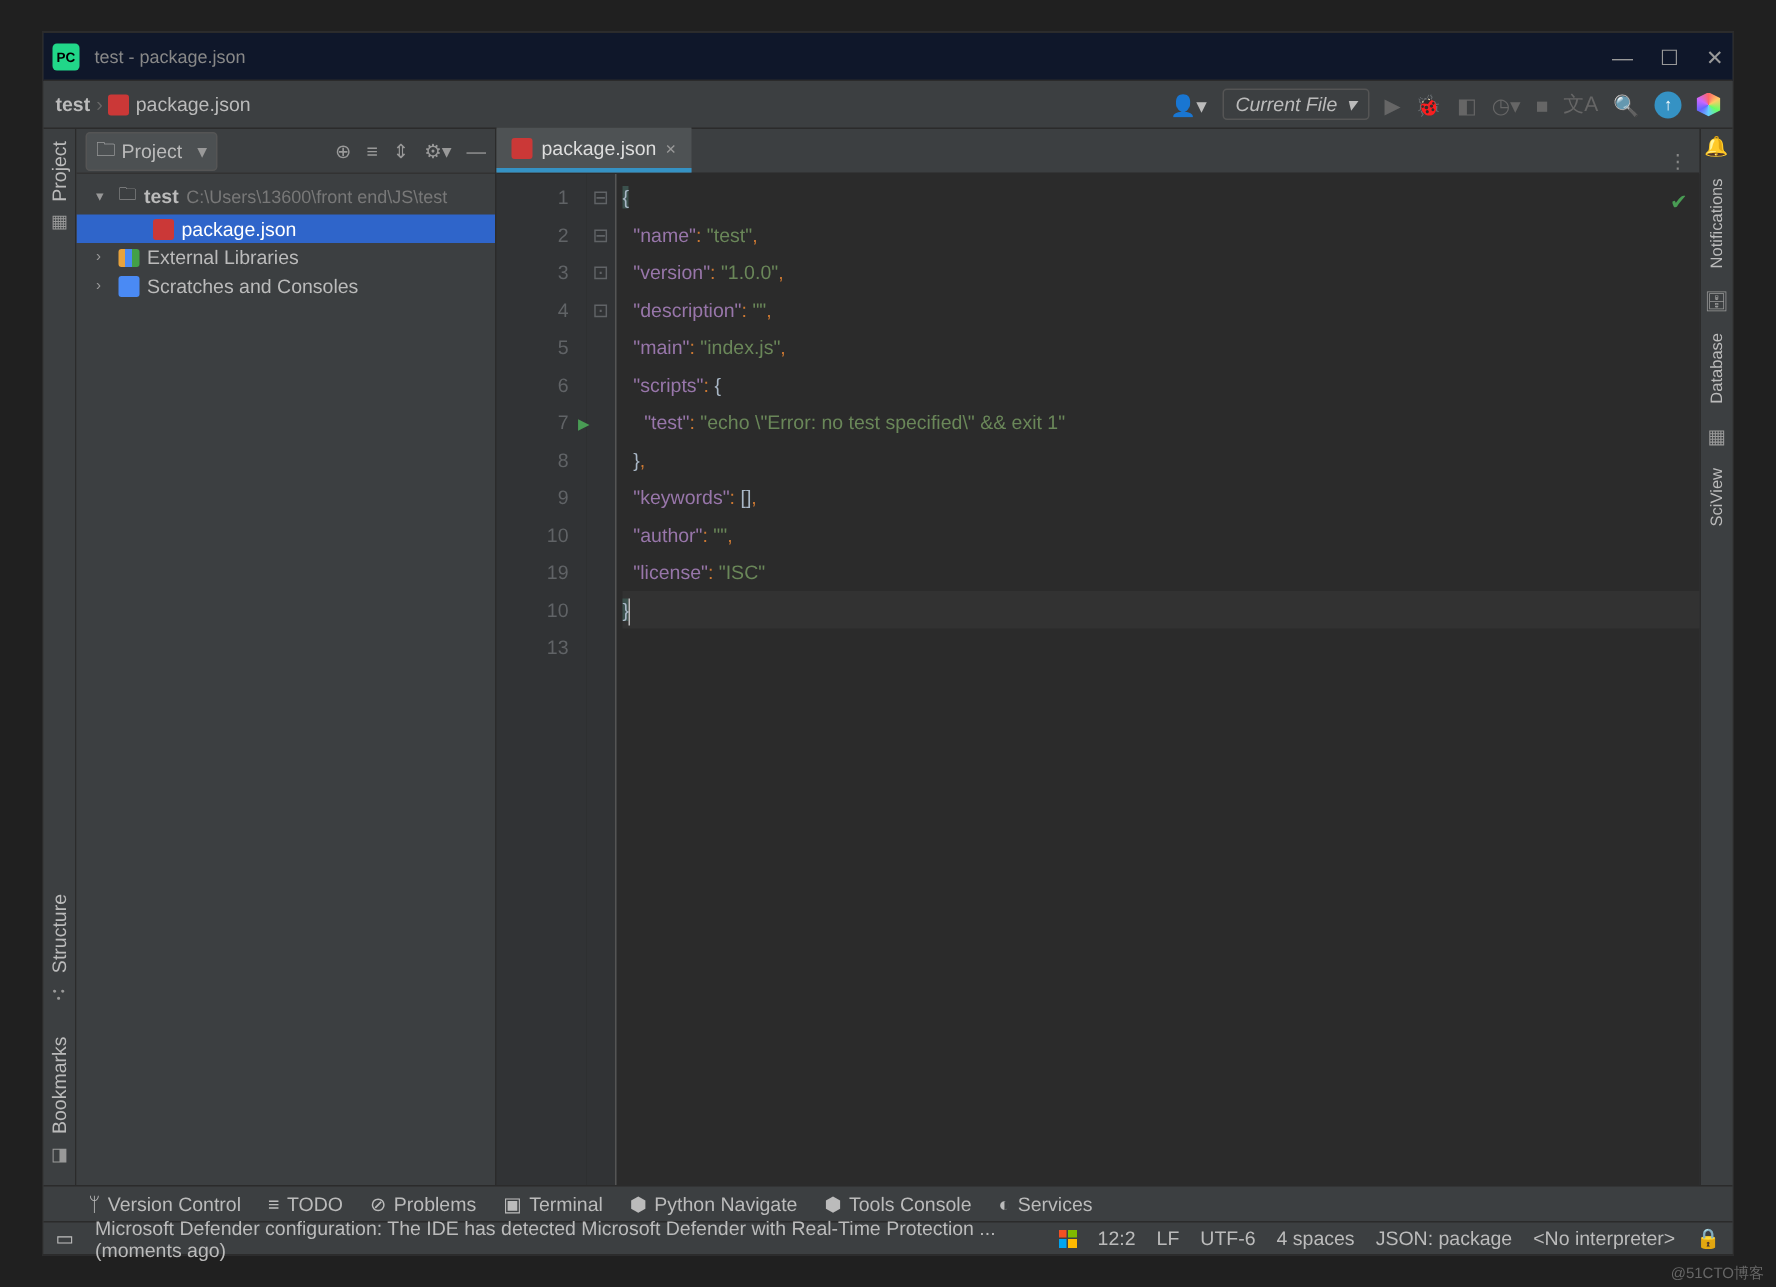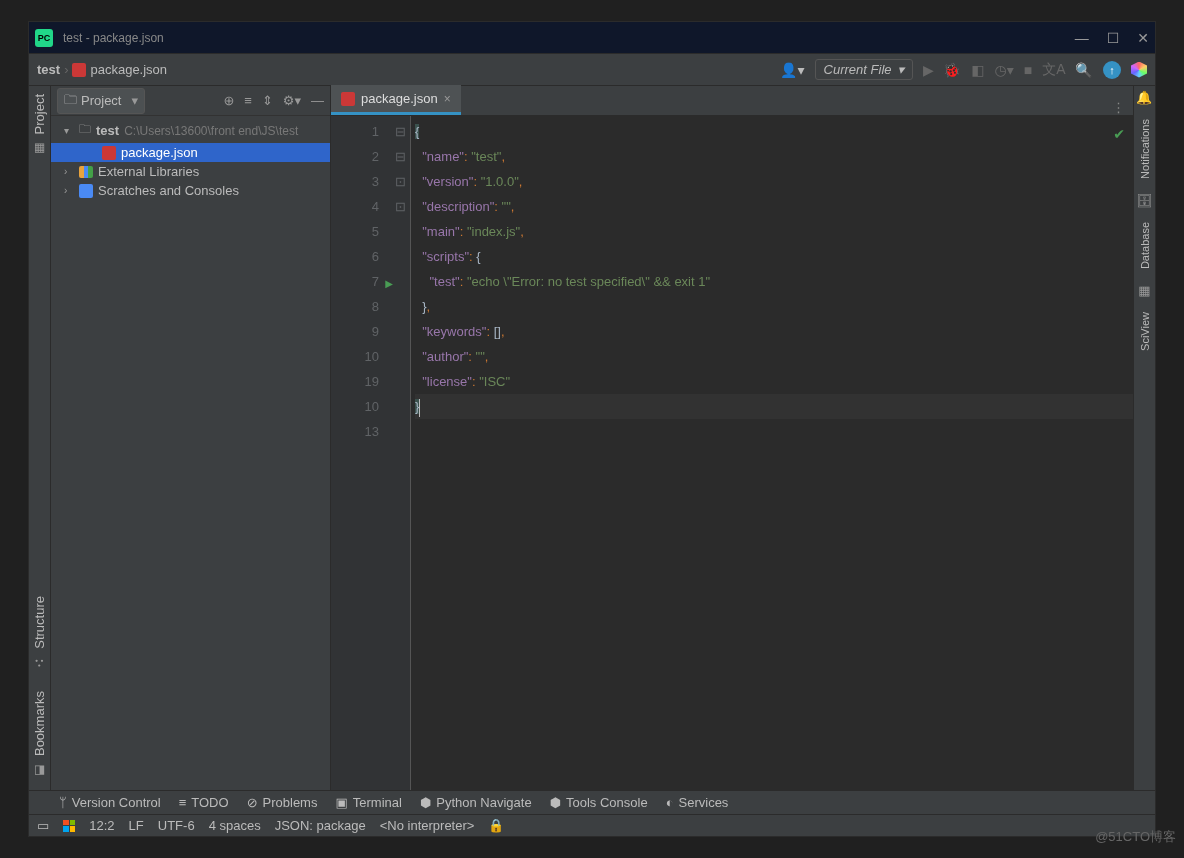--- a/index.html
+++ b/index.html
@@ -63,21 +63,21 @@
 .editor-status { position: absolute; top: 6px; right: 8px; color: #499c54; font-size: 14px; }
 .right-gutter { width: 22px; background: #3c3f41; border-left: 1px solid #2b2b2b; display: flex; flex-direction: column; align-items: center; padding-top: 4px; gap: 10px; }
 .right-gutter .gutter-item { writing-mode: vertical-rl; color: #bbb; font-size: 11px; padding: 4px 2px; display: flex; align-items: center; gap: 4px; }
 .bottom-toolbar { height: 24px; display: flex; align-items: center; gap: 18px; padding: 0 30px; background: #3c3f41; border-top: 1px solid #2b2b2b; font-size: 12px; color: #bbb; }
 .bt-item { display: flex; align-items: center; gap: 5px; cursor: pointer; }
 .statusbar { height: 22px; display: flex; align-items: center; padding: 0 8px; gap: 14px; background: #3c3f41; border-top: 1px solid #2b2b2b; font-size: 11px; color: #bbb; }
 .statusbar .msg { flex: 1; }
 .win-icon { display: inline-grid; grid-template: 1fr 1fr / 1fr 1fr; gap: 1px; width: 12px; height: 12px; }
 .win-icon span:nth-child(1){background:#f25022}.win-icon span:nth-child(2){background:#7fba00}.win-icon span:nth-child(3){background:#00a4ef}.win-icon span:nth-child(4){background:#ffb900}
 .lock-icon { color: #999; }
-.watermark { position: absolute; right: 8px; bottom: 12px; color: #666; font-size: 13px; }
+.watermark { position: absolute; right: 8px; bottom: 2px; color: #666; font-size: 10px; }
 .play-green { color: #499c54; font-size: 10px; }
 </style>
 </head>
 <body>
 
 <div class="ide-window">
 
   <div class="titlebar">
     <div class="app-icon">PC</div>
     <div class="title-text">test - package.json</div>
@@ -254,20 +254,21 @@
         <span>Tools Console</span>
       </div>
     <div class="bt-item">
         <span>◐</span>
         <span>Services</span>
       </div>
   </div>
 
   <div class="statusbar">
     <span>▭</span>
+    <span class="msg">Microsoft Defender configuration: The IDE has detected Microsoft Defender with Real-Time Protection ... (moments ago)</span>
     <span class="win-icon">
         <span></span>
         <span></span>
         <span></span>
         <span></span>
       </span>
     <span>12:2</span>
     <span>LF</span>
     <span>UTF-6</span>
     <span>4 spaces</span>

